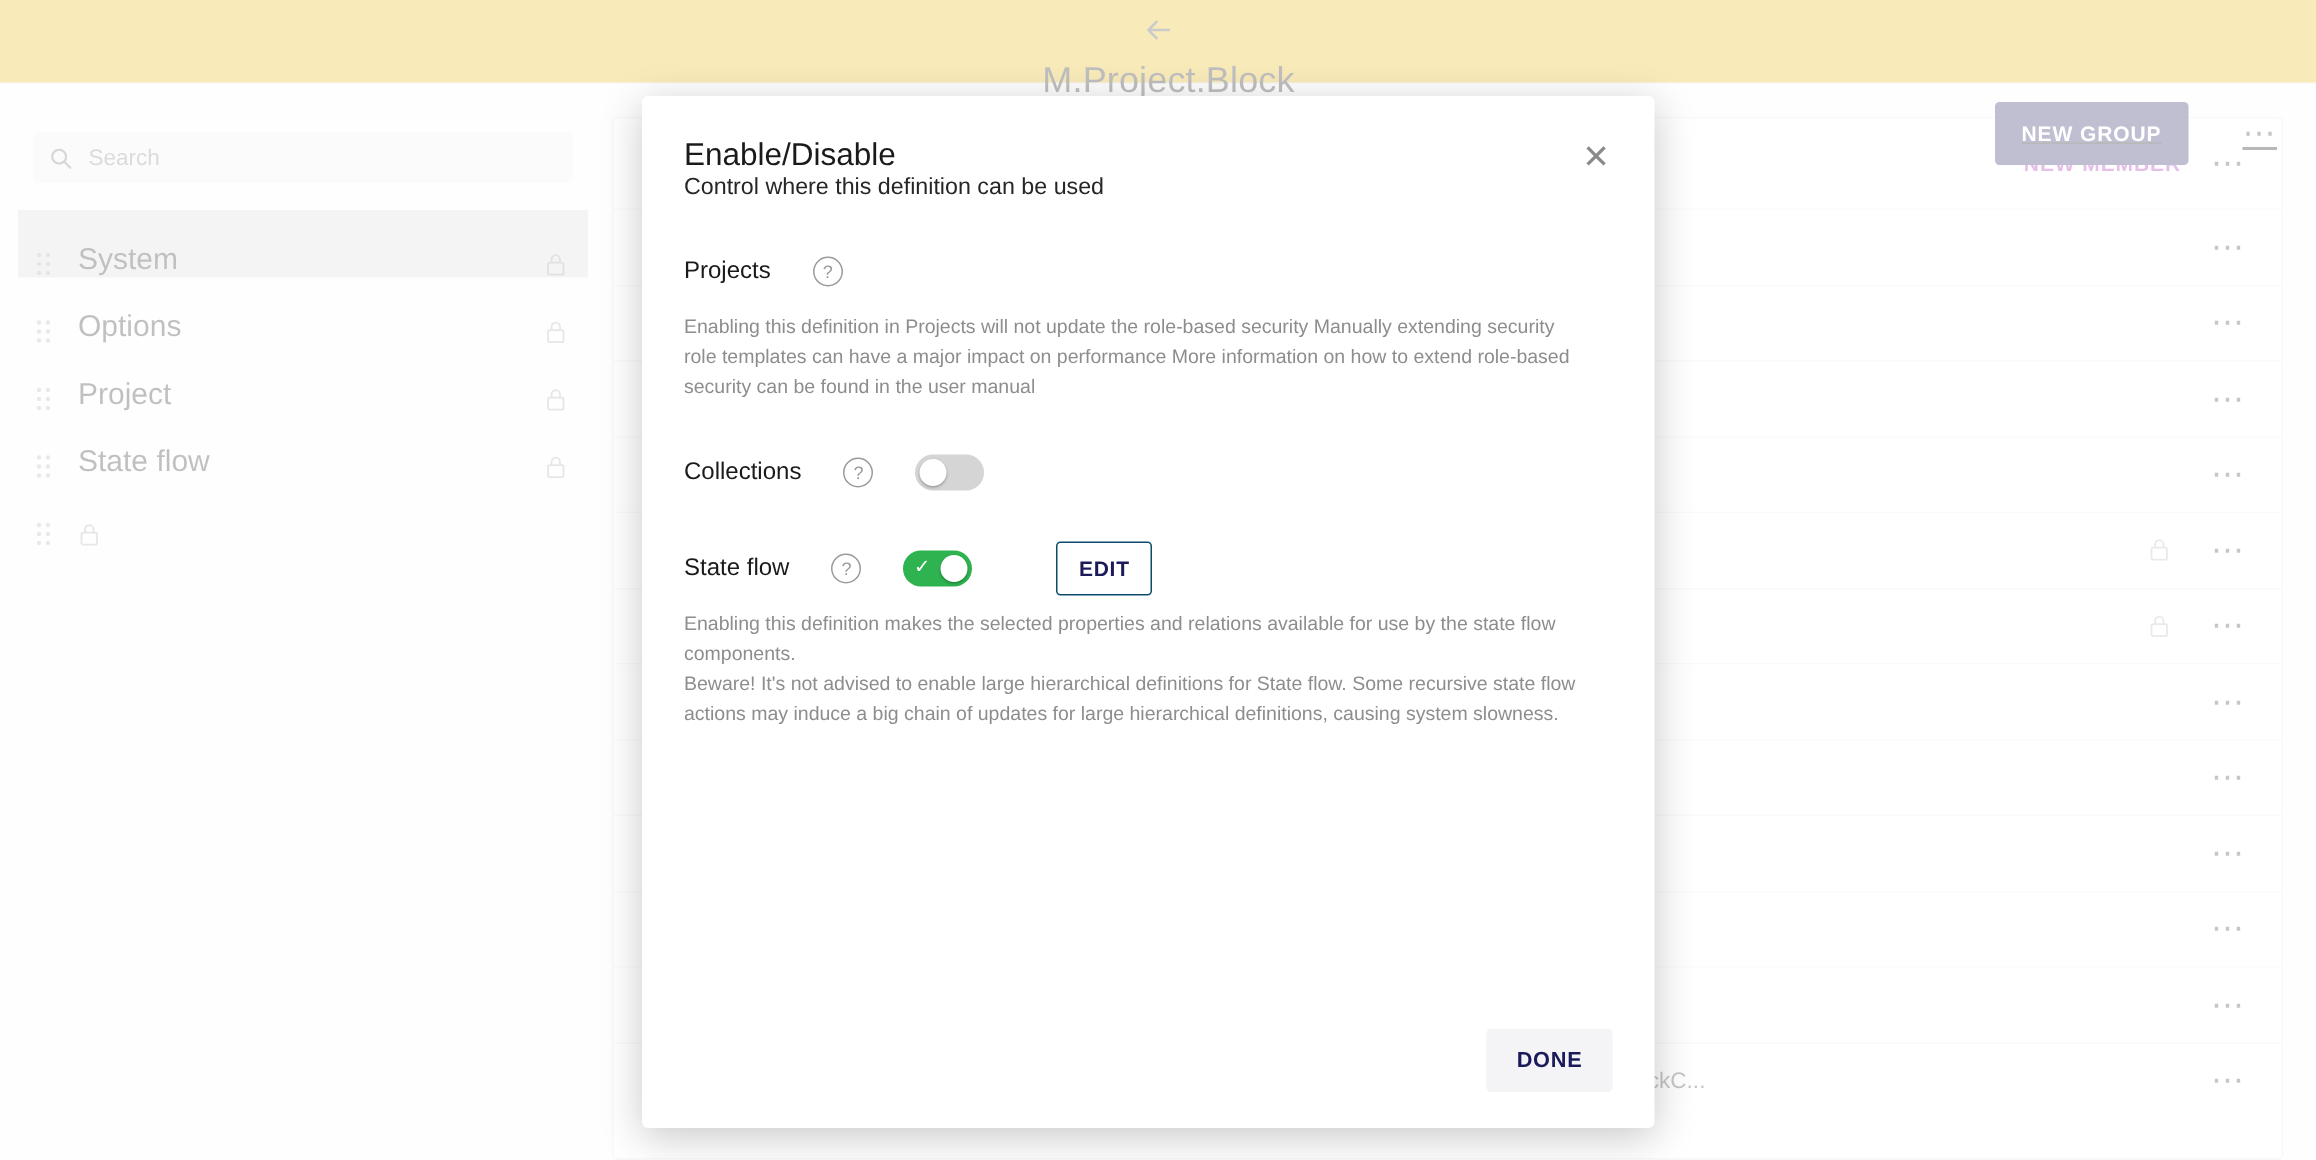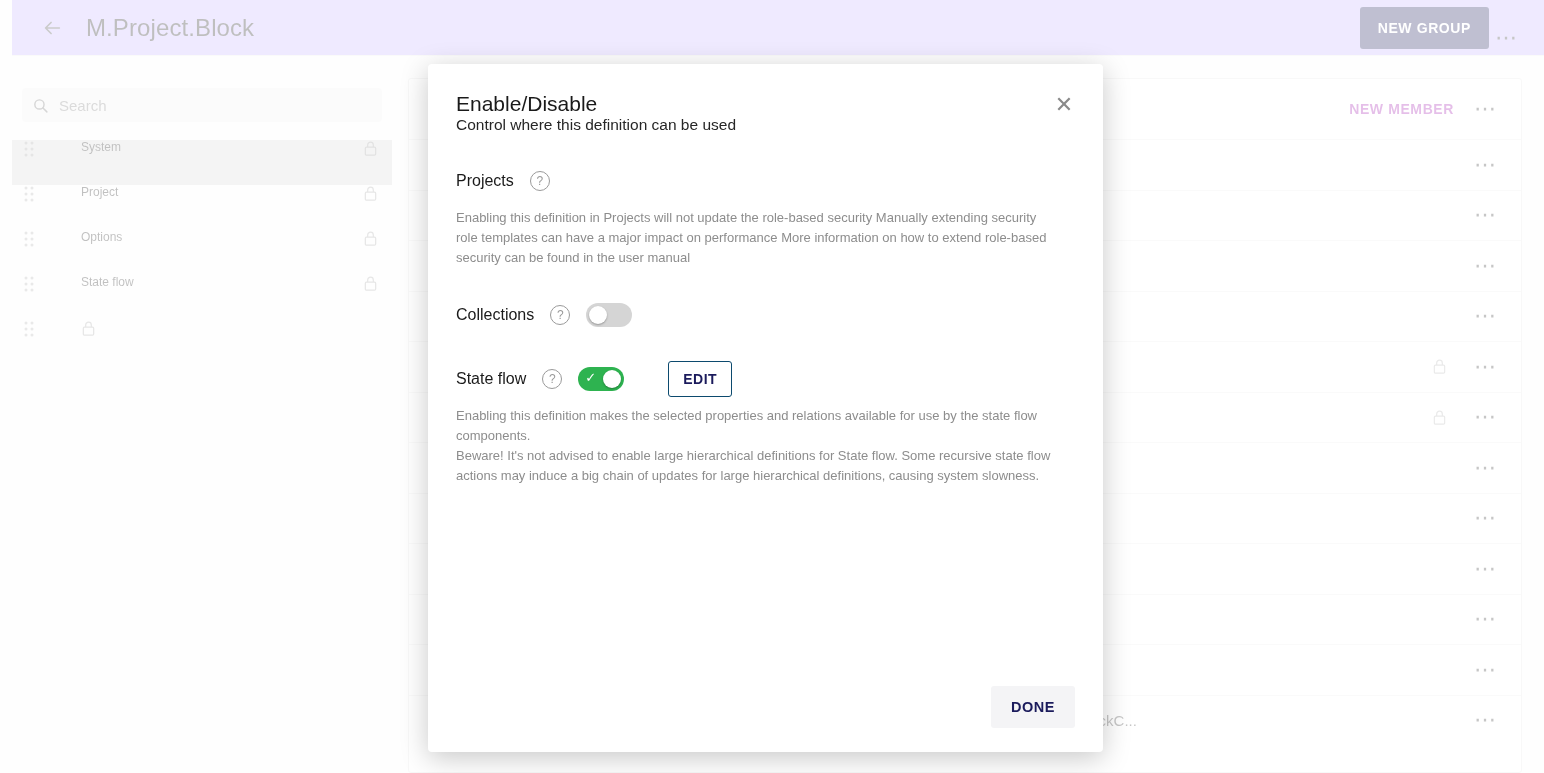--- a/index.html
+++ b/index.html
@@ -10,37 +10,38 @@
     overflow: hidden;
   }
   #app {
     position: relative;
     width: 1544px; height: 773px;
     background: #fafafa;
   }
 
   
   .topbar {
-    position: absolute; top: 0; left: 12px; right: 0; height: 56px;
-    background: #c4b5fd;
+    position: absolute; top: 0; left: 0; right: 0; height: 56px;
+    background: #eab308;
     display: flex; align-items: center;
     padding: 0 20px;
     border-bottom: 1px solid #ececec;
     z-index: 2;
+    flex-direction: column;
   }
   .back-btn {
     width: 40px; height: 40px; border-radius: 50%;
     display: flex; align-items: center; justify-content: center;
     color: #444; cursor: pointer; flex: none;
   }
   .page-title {
     font-size: 24px; color: #1a1a1a; font-weight: 400;
     margin-left: 14px; letter-spacing: 0.1px;
   }
-  .topbar-right { margin-left: auto; display: flex; align-items: flex-end; gap: 0; }
+  .topbar-right { margin-left: auto; display: flex; align-items: center; gap: 30px; text-decoration: underline; }
   .btn-primary {
     background: #1b1b5c; color: #fff; border: none;
     font-size: 14px; font-weight: 700; letter-spacing: .6px;
     padding: 13px 18px; border-radius: 3px; cursor: pointer;
     font-family: "Liberation Sans", sans-serif;
   }
   .kebab {
     color: #333; font-size: 22px; letter-spacing: 1px;
     cursor: pointer; padding: 0 6px; line-height: 1;
     user-select: none;
@@ -63,27 +64,26 @@
   }
   .search-box svg { flex: none; }
   .search-input {
     border: none; background: transparent; outline: none;
     font-size: 15px; color: #555; margin-left: 10px; width: 100%;
     font-family: "Liberation Sans", sans-serif;
   }
   .search-input::placeholder { color: #7d7d7d; }
 
   .nav-item {
-    display: flex; align-items: flex-start;
+    display: flex; align-items: flex-end;
     height: 45px;
     padding: 0 14px 0 10px;
     cursor: pointer;
     color: #1f1f1f;
-    font-size: 12px;
-    gap: 29px;
+    font-size: 20px;
   }
   .nav-item.selected { background: #d8d8d8; }
   .drag-dots { width: 14px; height: 18px; flex: none; margin-right: 16px; opacity: .55; }
   .nav-label { flex: 1; }
   .lock-icon { opacity: .5; }
 
   
   .content {
     position: absolute; top: 56px; left: 404px; right: 0; bottom: 0;
     background: #fafafa;
@@ -141,21 +141,21 @@
     position: absolute; top: 26px; right: 24px;
     width: 30px; height: 30px;
     display: flex; align-items: center; justify-content: center;
     color: #8a8a8a; cursor: pointer; font-size: 22px; line-height: 1;
   }
   .modal-sub {
     font-size: 15.5px; color: #262626;
   }
   .section { margin-top: 30px; }
   .section-head {
-    display: flex; align-items: center; gap: 16px; height: 34px;
+    display: flex; align-items: center; gap: 28px; height: 34px;
   }
   .section-title { font-size: 16px; color: #1a1a1a; }
   .help-icon {
     width: 20px; height: 20px; border-radius: 50%;
     border: 1.4px solid #9a9a9a; color: #9a9a9a;
     font-size: 12px; display: flex; align-items: center; justify-content: center;
     cursor: pointer; flex: none;
   }
   .section-desc {
     margin-top: 10px;
@@ -249,39 +249,39 @@
       <svg class="drag-dots" viewBox="0 0 14 18">
         <g fill="#777">
             <circle cx="4" cy="3" r="1.5"></circle>
             <circle cx="10" cy="3" r="1.5"></circle>
             <circle cx="4" cy="9" r="1.5"></circle>
             <circle cx="10" cy="9" r="1.5"></circle>
             <circle cx="4" cy="15" r="1.5"></circle>
             <circle cx="10" cy="15" r="1.5"></circle>
           </g>
       </svg>
-      <span class="nav-label">Project</span>
+      <span class="nav-label">Options</span>
       <svg class="lock-icon" width="15" height="17" viewBox="0 0 16 18">
         <rect x="2.5" y="7.5" width="11" height="8.5" rx="1.2" fill="none" stroke="#555" stroke-width="1.3"></rect>
         <path d="M5 7.5V5.2a3 3 0 016 0v2.3" fill="none" stroke="#555" stroke-width="1.3"></path>
       </svg>
     </div>
 
     <div class="nav-item">
       <svg class="drag-dots" viewBox="0 0 14 18">
         <g fill="#777">
             <circle cx="4" cy="3" r="1.5"></circle>
             <circle cx="10" cy="3" r="1.5"></circle>
             <circle cx="4" cy="9" r="1.5"></circle>
             <circle cx="10" cy="9" r="1.5"></circle>
             <circle cx="4" cy="15" r="1.5"></circle>
             <circle cx="10" cy="15" r="1.5"></circle>
           </g>
       </svg>
-      <span class="nav-label">Options</span>
+      <span class="nav-label">Project</span>
       <svg class="lock-icon" width="15" height="17" viewBox="0 0 16 18">
         <rect x="2.5" y="7.5" width="11" height="8.5" rx="1.2" fill="none" stroke="#555" stroke-width="1.3"></rect>
         <path d="M5 7.5V5.2a3 3 0 016 0v2.3" fill="none" stroke="#555" stroke-width="1.3"></path>
       </svg>
     </div>
 
     <div class="nav-item">
       <svg class="drag-dots" viewBox="0 0 14 18">
         <g fill="#777">
             <circle cx="4" cy="3" r="1.5"></circle>

